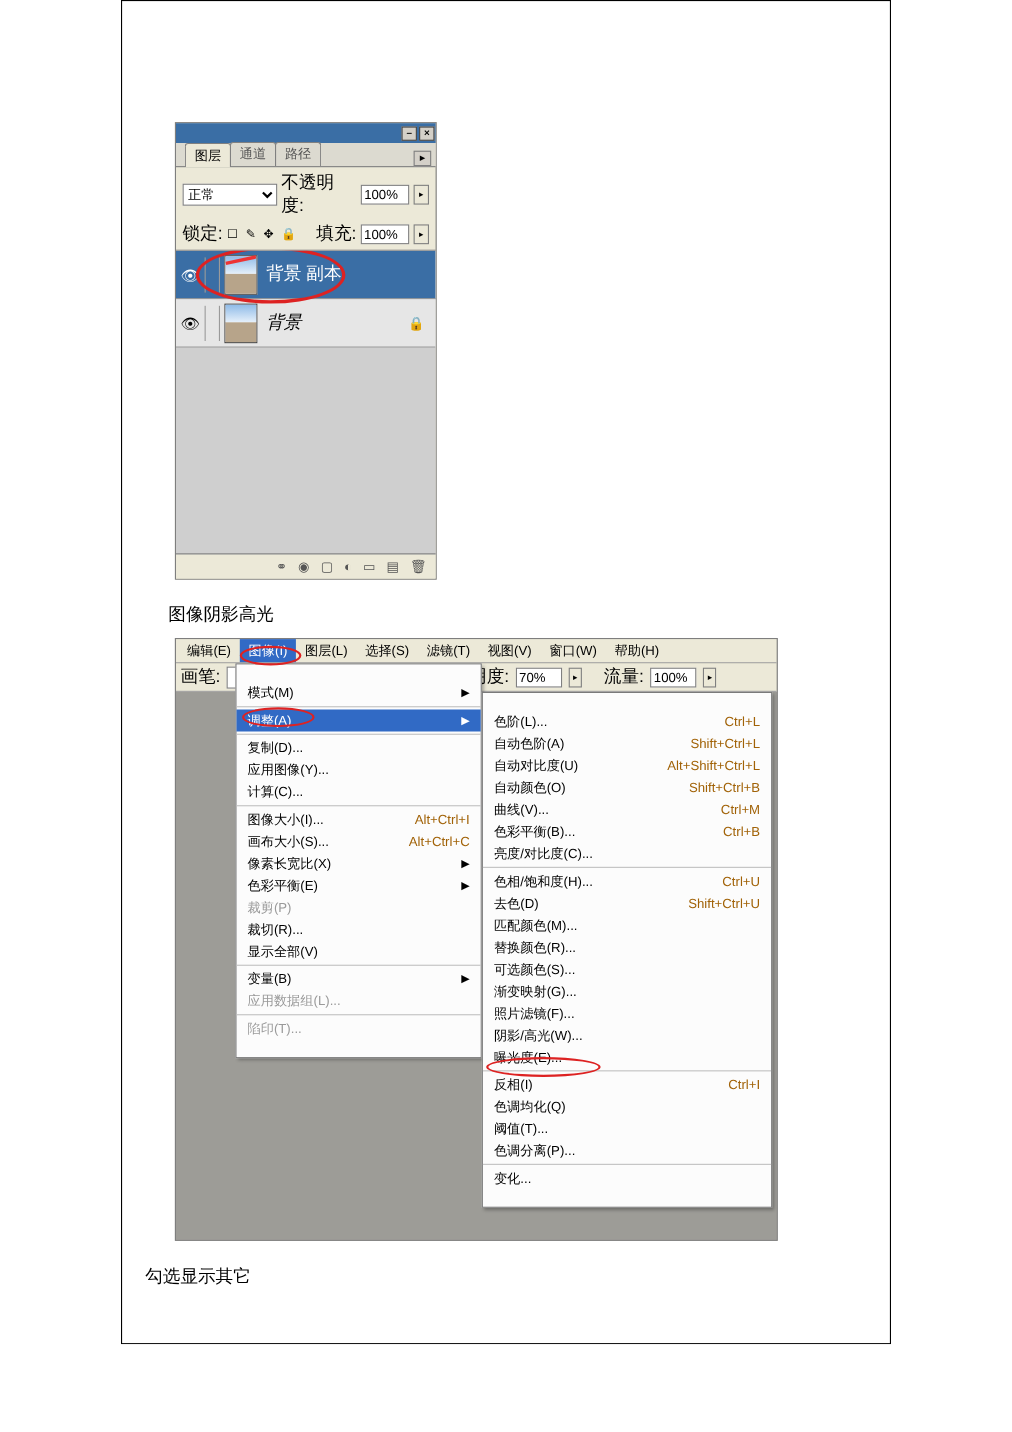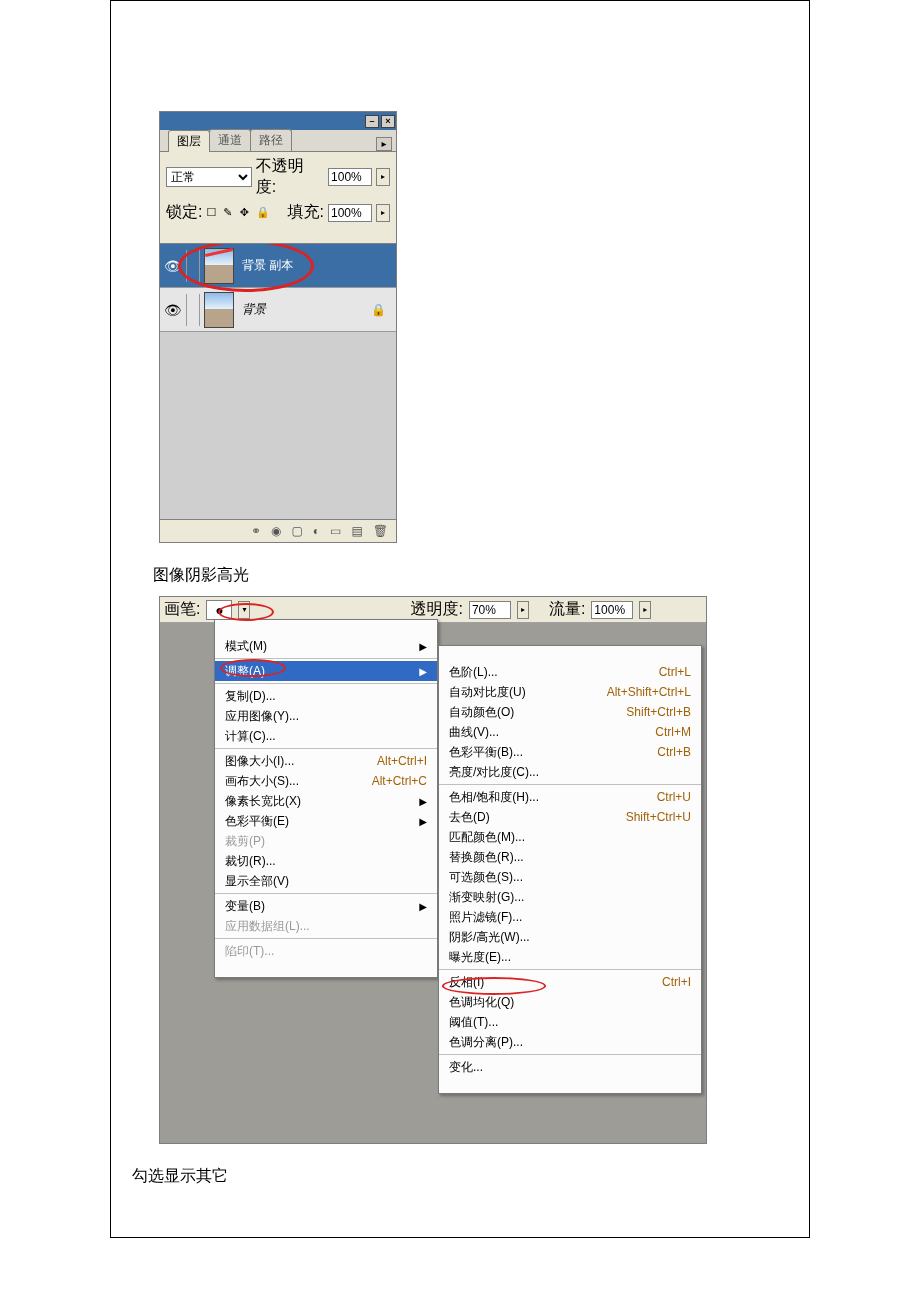--- a/index.html
+++ b/index.html
@@ -82,21 +82,21 @@
   .panel-options {
     padding: 4px 6px;
     border-bottom: 1px solid #808080;
   }
   .opt-row {
     display: flex;
     align-items: center;
     gap: 4px;
     margin-bottom: 4px;
   }
-  .opt-row:last-child { margin-bottom: 16px; }
+  .opt-row:last-child { margin-bottom: 0; }
   select.blend { width: 86px; height: 20px; font-size: 12px; background:#fff; border:1px solid #808080;}
   .lbl { font-size: 16px; }
   .pct-box {
     width: 44px;
     height: 18px;
     border: 1px solid #808080;
     background: #fff;
     padding: 0 2px;
     font-size: 12px;
   }
@@ -138,21 +138,21 @@
   .thumb {
     width: 30px; height: 36px;
     background: #fff;
     border: 1px solid #444;
     position: relative;
     flex-shrink: 0;
   }
   .thumb .sky { position:absolute; top:0;left:0;right:0;height:16px; background:linear-gradient(#8fbbe8,#e6f0fa); }
   .thumb .ground { position:absolute; bottom:0;left:0;right:0;height:18px; background:#b7a48a; }
   .thumb .redline { position:absolute; top:2px; left:0; right:0; height:3px; background:#e33; transform:rotate(-12deg);}
-  .layername { font-size: 12px; padding-left:4px;}
+  .layername { font-size: 16px; padding-left:4px;}
   .layername.italic { font-style: italic; }
   .lockicon { margin-left: auto; margin-right: 6px; font-size: 12px; }
 
   
   .red-ellipse {
     position: absolute;
     border: 3px solid #d22;
     border-radius: 50%;
     pointer-events: none;
   }
@@ -344,20 +344,30 @@
     </div>
   </div>
 
   <div class="caption">图像阴影高光</div>
 
   <div class="menu-shot-wrap">
     <div class="menu-shot" style="height:548px;">
 
       <div class="canvas-bg"></div>
 
+      <div class="menubar" style="position:relative;z-index:4;">
+        <div class="mitem">编辑(E)</div>
+        <div class="mitem active">图像(I)</div>
+        <div class="mitem">图层(L)</div>
+        <div class="mitem">选择(S)</div>
+        <div class="mitem">滤镜(T)</div>
+        <div class="mitem">视图(V)</div>
+        <div class="mitem">窗口(W)</div>
+        <div class="mitem">帮助(H)</div>
+      </div>
 
       <div class="toolbar2" style="position:relative;z-index:4;">
         <span class="lbl">画笔:</span>
         <div class="brushbox">●</div>
         <div class="smtri">▾</div>
         <span style="flex:0 0 148px"></span>
         <span class="lbl">透明度:</span>
         <input class="pctfield" value="70%" style="">
         <div class="smtri">▸</div>
         <span style="width:8px"></span>
@@ -423,20 +433,24 @@
         <hr>
         <div class="row disabled">
             <span class="name">陷印(T)...</span>
           </div>
       </div>
 
       <div class="menu-col submenu" style="z-index:6;">
         <div class="row">
             <span class="name">色阶(L)...</span>
             <span class="accel">Ctrl+L</span>
+          </div>
+        <div class="row">
+            <span class="name">自动色阶(A)</span>
+            <span class="accel">Shift+Ctrl+L</span>
           </div>
         <div class="row">
             <span class="name">自动对比度(U)</span>
             <span class="accel">Alt+Shift+Ctrl+L</span>
           </div>
         <div class="row">
             <span class="name">自动颜色(O)</span>
             <span class="accel">Shift+Ctrl+B</span>
           </div>
         <div class="row">

